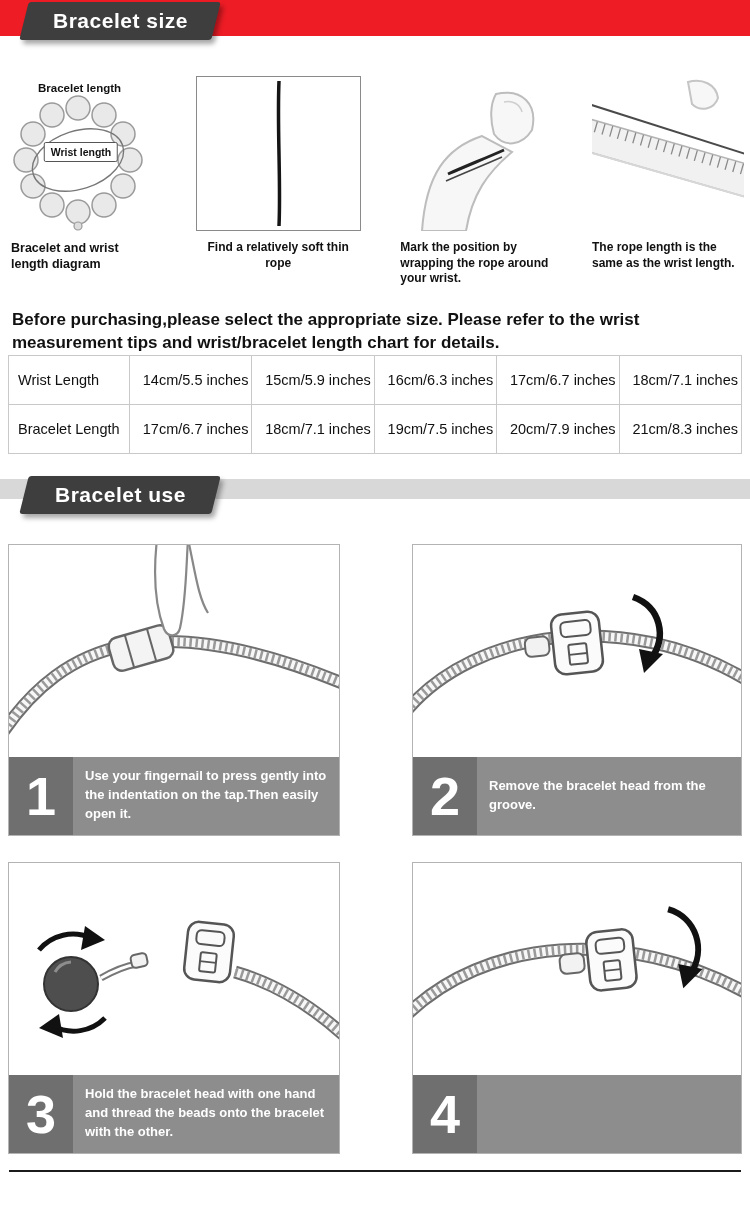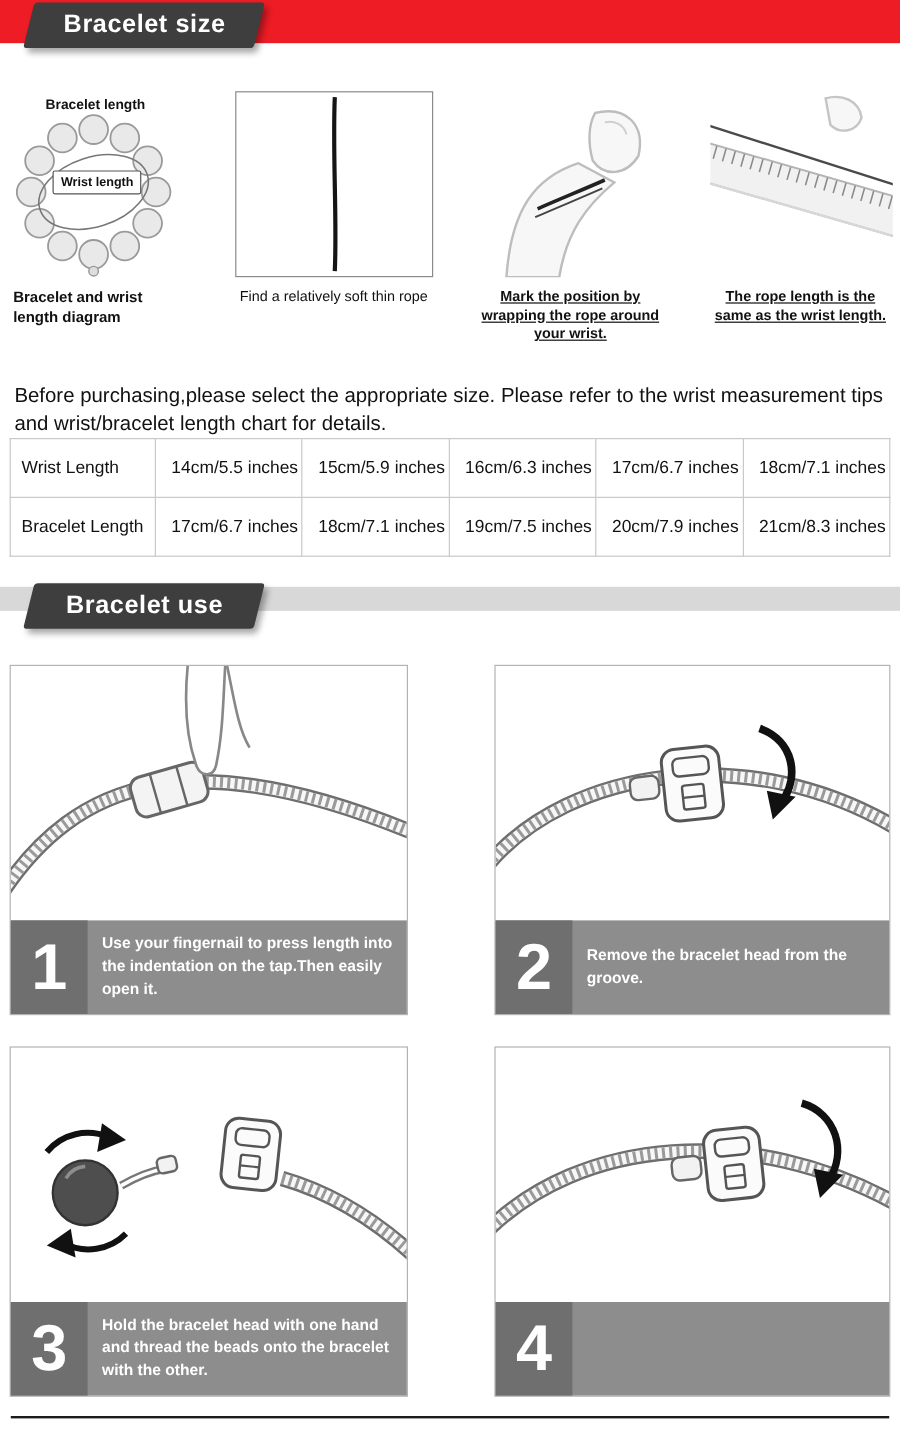--- a/index.html
+++ b/index.html
@@ -18,28 +18,28 @@
   .ribbon span{transform:skewX(14deg);color:#fff;font-size:21px;font-weight:bold;letter-spacing:.5px;}
 
   
   .measure-row{display:flex;justify-content:space-between;padding:0 6px;margin-top:34px;}
   .mpanel{display:flex;flex-direction:column;}
   .mpanel .mimg{height:155px;position:relative;}
   .p1{width:150px;} .p2{width:165px;} .p3{width:152px;} .p4{width:152px;}
   .p2 .mimg{border:1px solid #8a8a8a;box-sizing:border-box;background:#fff;}
   .mcaption{margin-top:9px;font-size:12px;font-weight:bold;line-height:1.3;}
   .p1 .mcaption{width:140px;margin-left:auto;margin-right:auto;font-size:12.5px;}
-  .p2 .mcaption{text-align:center;font-weight:400;}
-  .p3 .mcaption,.p4 .mcaption{text-align:center;width:150px;text-decoration:underline;}
+  .p2 .mcaption{text-align:center;font-weight:700;}
+  .p3 .mcaption,.p4 .mcaption{text-align:left;width:150px;}
   .img-label-bracelet{position:absolute;top:6px;left:30px;font-size:11.5px;font-weight:bold;background:#fff;padding:0 2px;}
   .img-label-wrist{position:absolute;top:66px;left:50%;transform:translateX(-50%);font-size:10.5px;font-weight:bold;
                    background:#fff;border:1px solid #555;border-radius:2px;padding:3px 6px;white-space:nowrap;}
 
   
-  .intro{margin:32px 12px 0;font-size:17px;font-weight:normal;line-height:1.35;}
+  .intro{margin:22px 12px 0;font-size:17px;font-weight:bold;line-height:1.35;}
   .note{margin:13px 12px 12px;font-size:13.2px;font-weight:bold;color:#f4566a;}
 
   
   table.size{border-collapse:collapse;margin:0 8px;width:734px;table-layout:fixed;font-size:14.5px;}
   table.size td{border:1px solid #c9c9c9;height:48px;text-align:right;padding:0 3px;}
   table.size td.rowlabel{text-align:left;padding-left:9px;width:108px;}
 
   
   .steps-grid{margin:24px 8px 0;display:grid;grid-template-columns:332px 330px;justify-content:space-between;row-gap:26px;}
   .step-box{border:1px solid #b3b3b3;height:292px;display:flex;flex-direction:column;box-sizing:border-box;background:#fff;}
@@ -175,21 +175,21 @@
             <rect x="-31" y="-17" width="62" height="34" rx="9" fill="#f4f4f4" stroke="#666" stroke-width="2.5"></rect>
             <line x1="-12" y1="-17" x2="-12" y2="17" stroke="#666" stroke-width="2"></line>
             <line x1="11" y1="-17" x2="11" y2="17" stroke="#666" stroke-width="2"></line>
           </g>
           <path d="M148 -6 C 144 30 146 60 155 84 C 159 93 169 92 171 83 C 177 56 177 26 179 -6" fill="#ffffff" stroke="#888" stroke-width="2.2"></path>
           <path d="M179 -6 C 186 26 189 52 199 68" fill="none" stroke="#888" stroke-width="2.2"></path>
         </svg>
       </div>
       <div class="step-caption">
         <div class="step-num">1</div>
-        <div class="step-text">Use your fingernail to press length into the indentation on the tap.Then easily open it.</div>
+        <div class="step-text">Use your fingernail to press gently into the indentation on the tap.Then easily open it.</div>
       </div>
     </div>
 
     <div class="step-box">
       <div class="step-art">
         <svg viewBox="0 0 324 212">
           <path d="M-8 165 C 60 85 210 62 332 135" fill="none" stroke="#6e6e6e" stroke-width="13"></path>
           <path d="M-8 165 C 60 85 210 62 332 135" fill="none" stroke="#f7f7f7" stroke-width="9"></path>
           <path d="M-8 165 C 60 85 210 62 332 135" fill="none" stroke="#9a9a9a" stroke-width="9" stroke-dasharray="2.5 3.5"></path>
           <g transform="translate(162,98) rotate(-6)">

